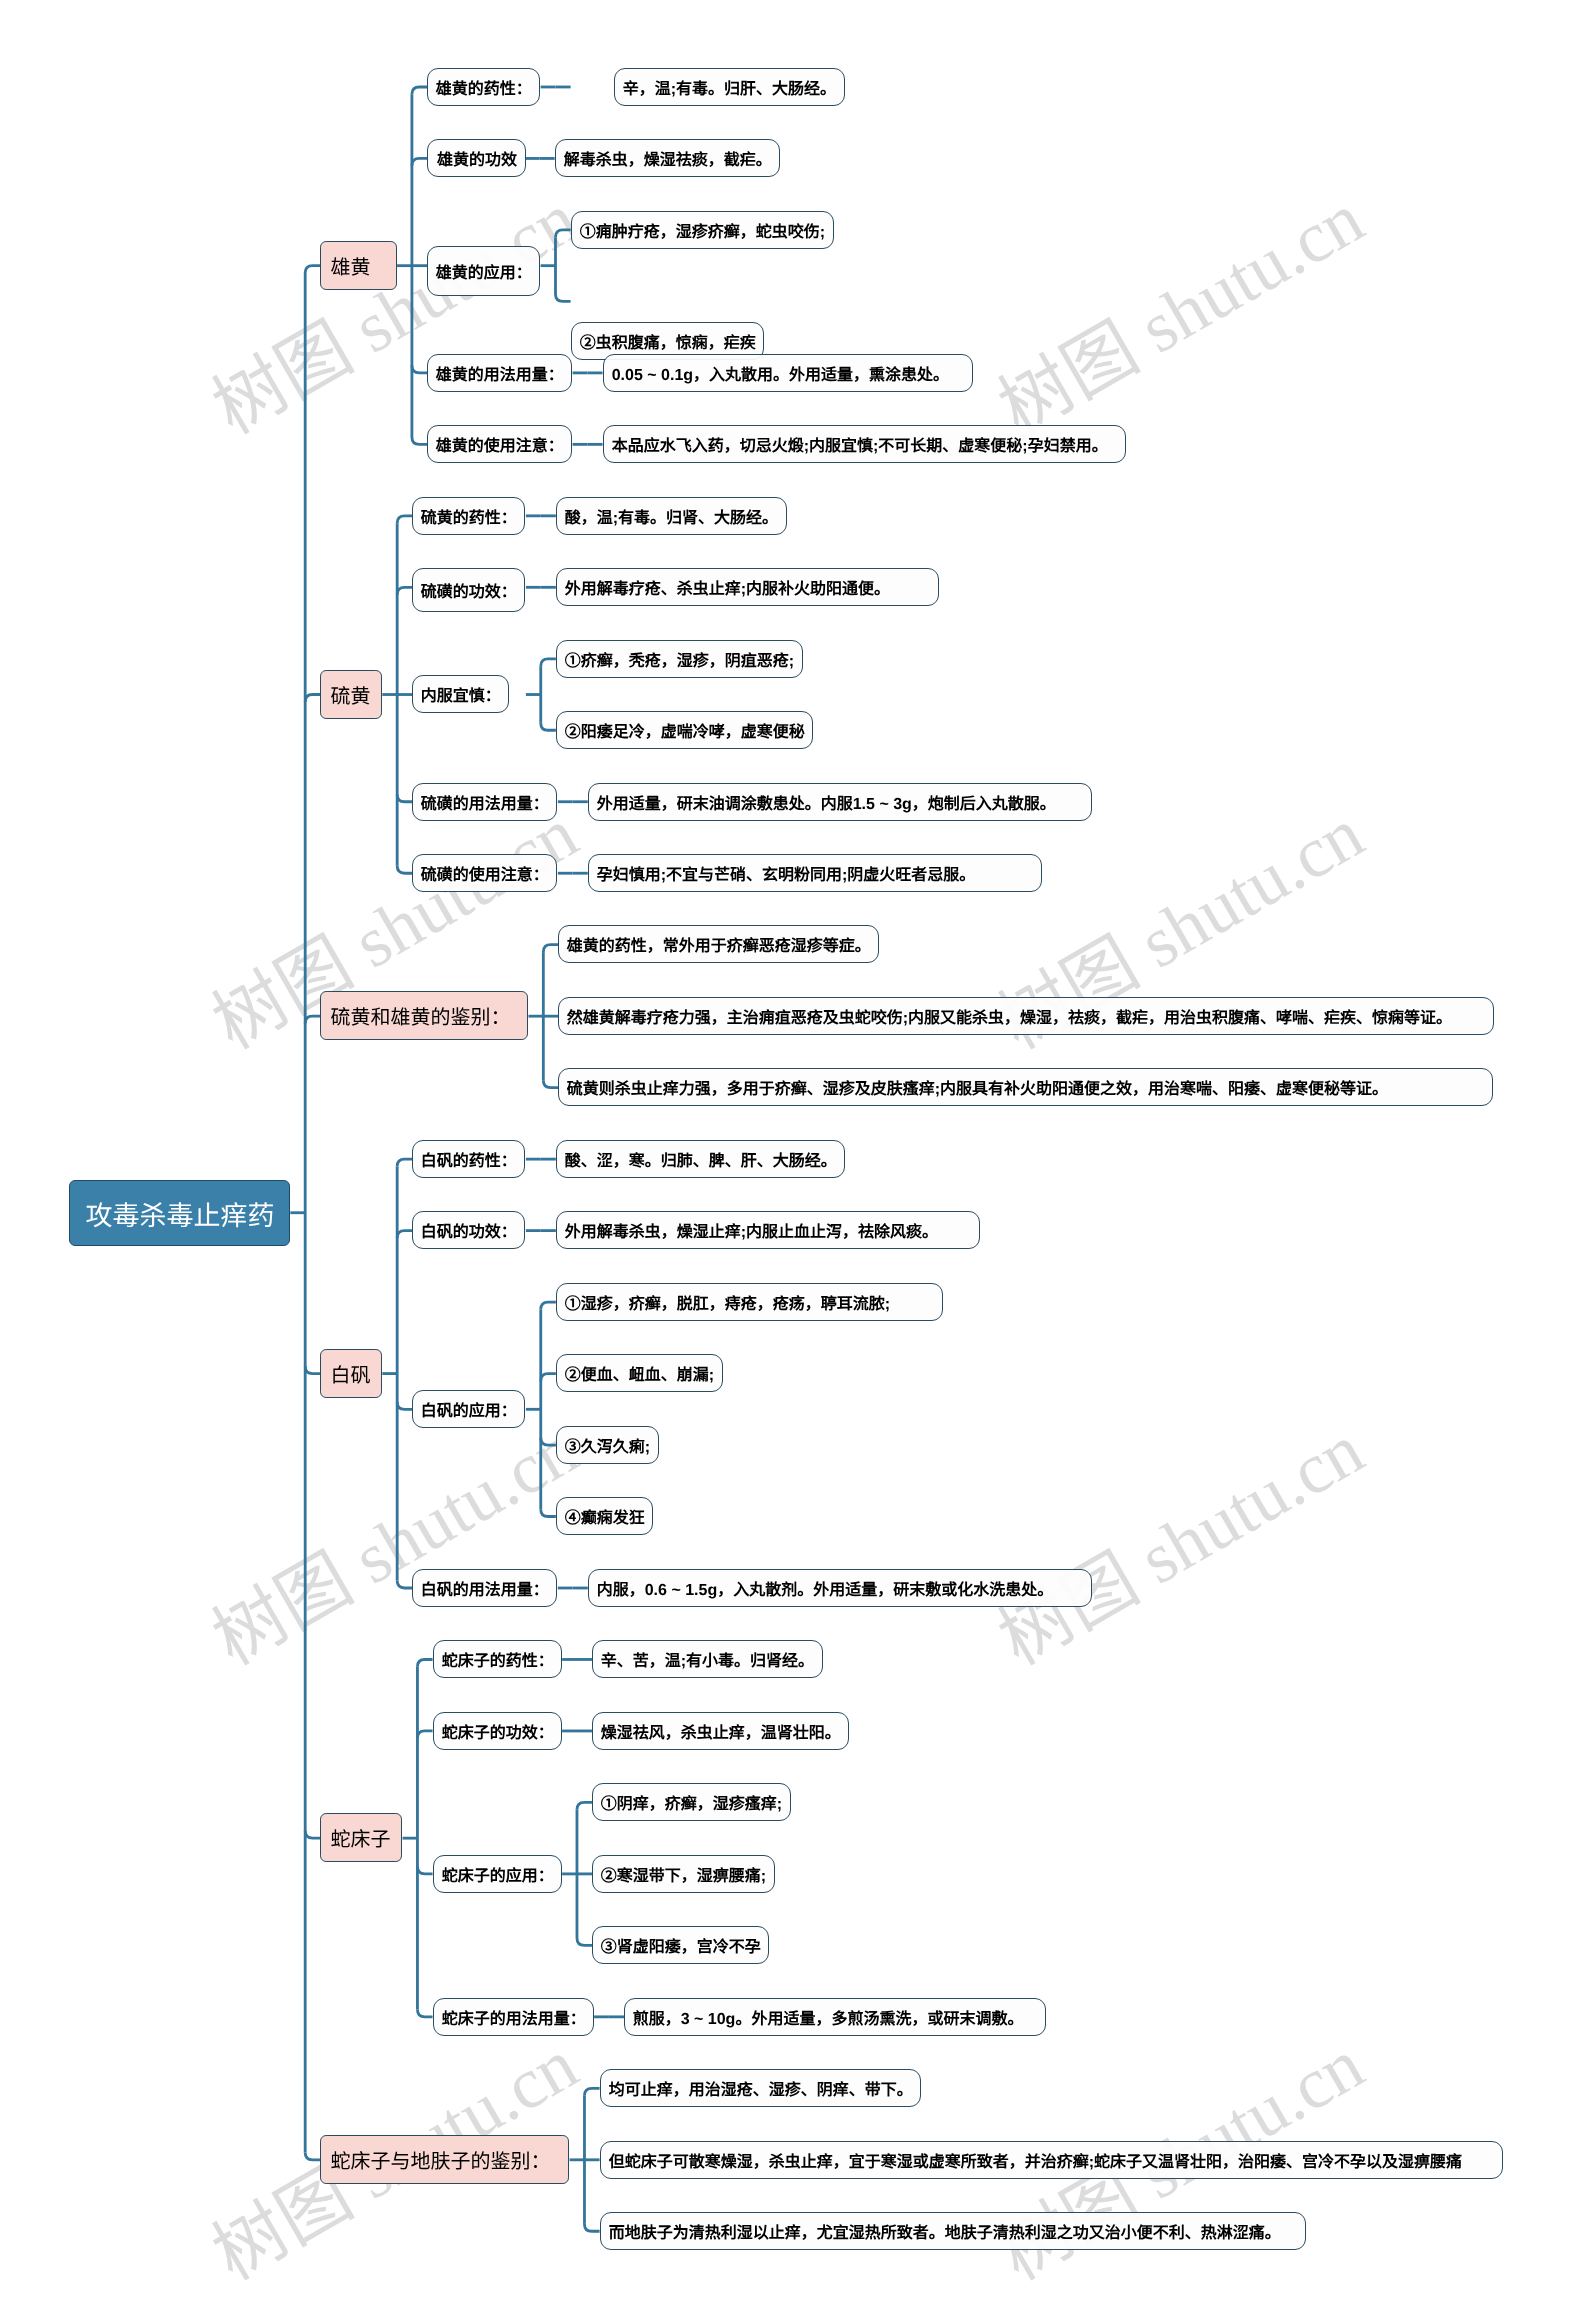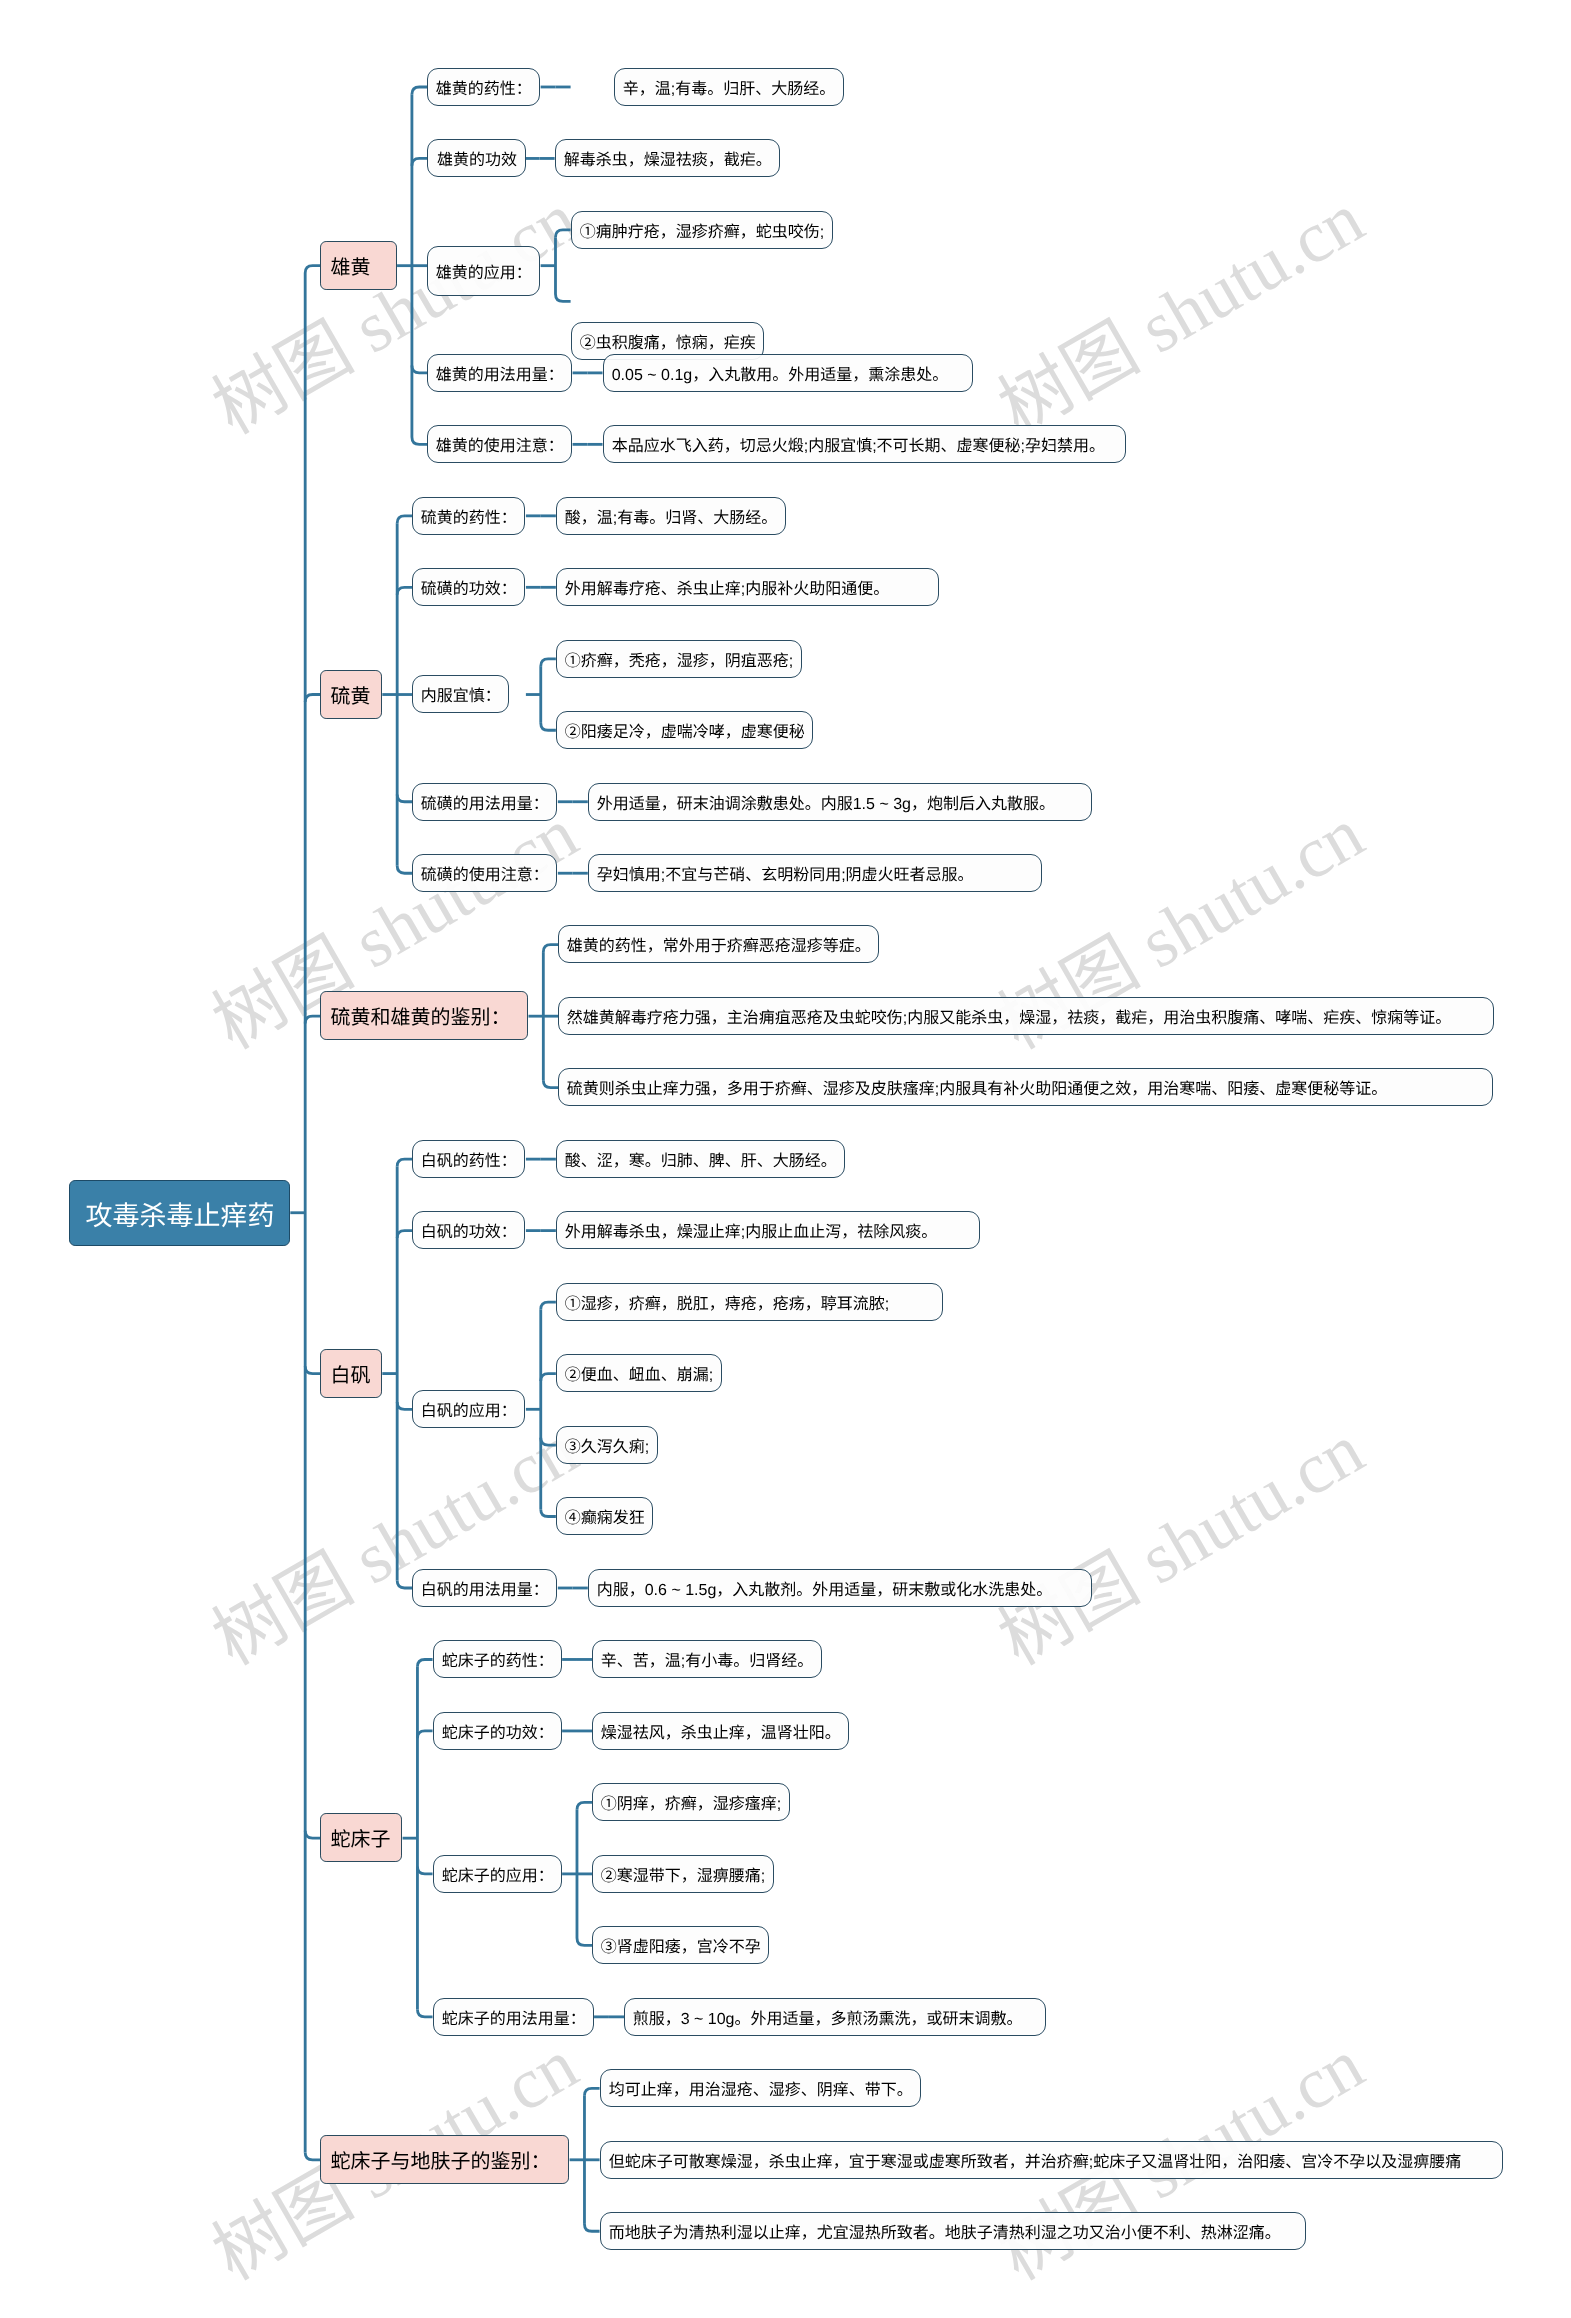--- a/index.html
+++ b/index.html
@@ -12,21 +12,21 @@
       white-space:nowrap;transform-origin:0 100%;font-size:72px;line-height:1.2;
       transform:rotate(-30deg);}
   svg.links{position:absolute;left:0;top:0;width:1572px;height:2319px;}
   .node-box{position:absolute;box-sizing:border-box;display:flex;align-items:center;
             white-space:nowrap;}
   .n-root{background:#3a80a8;border:0.9px solid #1d4a66;border-radius:6.1px;color:#ffffff;
           font-size:27px;padding:0 15.4px;}
   .n-l1{background:#f9d8d3;border:1.2px solid #2a4b5e;border-radius:6.1px;color:#000000;
         font-size:20px;padding:0 9.5px;}
   .n-l2,.n-l3{background:rgba(253,253,253,0.93);border:1.2px solid #2a4c62;border-radius:11px;color:#000000;
-        font-size:16px;padding:0 7.7px;}
+        font-size:16px;padding:0 7.7px;font-weight:bold;}
 </style>
 </head>
 <body>
 
 <div id="canvas">
   <div class="wm-layer" id="wmlayer">
       <div class="wm" style="left: 242px; top: 366px;">树图 shutu.cn</div>
       <div class="wm" style="left: 1028px; top: 366px;">树图 shutu.cn</div>
       <div class="wm" style="left: 242px; top: 981px;">树图 shutu.cn</div>
       <div class="wm" style="left: 1028px; top: 981px;">树图 shutu.cn</div>
@@ -170,21 +170,21 @@
       </div>
       <div class="node-box n-l1" style="left: 320px; top: 670px; height: 49px; width: 62px;">
         <span>硫黄</span>
       </div>
       <div class="node-box n-l2" style="left: 412px; top: 497px; height: 38px;">
         <span>硫黄的药性：</span>
       </div>
       <div class="node-box n-l3" style="left: 556px; top: 497px; height: 38px;">
         <span>酸，温;有毒。归肾、大肠经。</span>
       </div>
-      <div class="node-box n-l2" style="left: 412px; top: 568px; height: 38px;">
+      <div class="node-box n-l2" style="left: 412px; top: 568px; height: 44px;">
         <span>硫磺的功效：</span>
       </div>
       <div class="node-box n-l3" style="left: 556px; top: 568px; height: 38px; width: 383px;">
         <span>外用解毒疗疮、杀虫止痒;内服补火助阳通便。</span>
       </div>
       <div class="node-box n-l2" style="left: 412px; top: 675px; height: 38px;">
         <span>内服宜慎：</span>
       </div>
       <div class="node-box n-l3" style="left: 556px; top: 640px; height: 38px;">
         <span>①疥癣，秃疮，湿疹，阴疽恶疮;</span>

